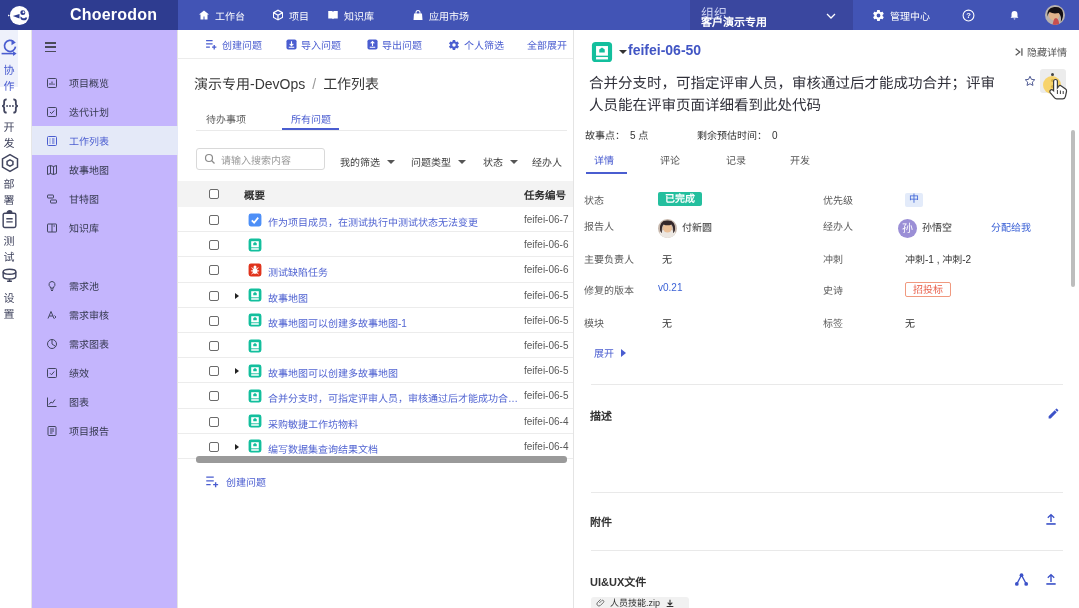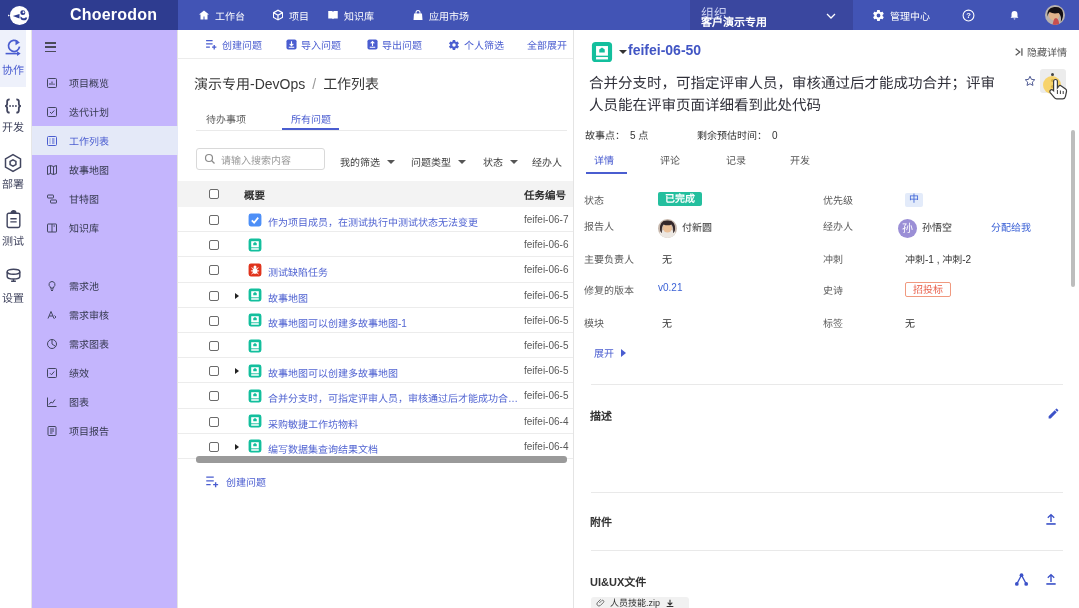--- a/index.html
+++ b/index.html
@@ -10,21 +10,21 @@
 #logo { position:absolute; left:0; top:0; width:178px; height:30px; background:#2e3c90; color:#fff; display:flex; align-items:center;gap:32px; }
 #logo .name { margin-left:7px; font-size:16px; font-weight:bold; letter-spacing:.2px; }
 .tnav { position:absolute; top:0; height:30px; color:#fff; font-size:10px; display:flex; align-items:center; }
 .tnav svg { margin-right:5px; }
 #orgsel { position:absolute; left:690px; top:0; width:163px; height:30px; background:#3a479f; color:#fff; }
 #orgsel .l1 { position:absolute; left:11px; top:3px; font-size:13px; color:#c7cdf0; }
 #orgsel .l2 { position:absolute; left:11px; top:13px; font-size:11px; font-weight:bold; }
 #avatar { position:absolute; left:1045px; top:5px; width:20px; height:20px; border-radius:50%; overflow:hidden; }
 
 #rail { position:absolute; left:0; top:30px; width:32px; height:578px; background:#fff; border-right:1px solid #e6e6e6; z-index:20; }
-.railblk { width:26px; height:57px; text-align:center; }
+.railblk { width:18px; height:57px; text-align:center; }
 .railblk .ric { padding-top:9px; height:31px; }
 .railblk .rtx { font-size:11px; color:#40445e; }
 .railblk.sel { background:#eef1fb; }
 .railblk.sel .rtx { color:#4a5dd0; }
 
 #menu { position:absolute; left:32px; top:30px; width:146px; height:578px; background:#c4b5fd; border-right:1px solid #e4e4e4; z-index:20; }
 #burger { position:absolute; left:13px; top:12px; width:11px; }
 #burger div { height:1.5px; background:#4a4a58; margin-bottom:2.8px; }
 .mi { position:absolute; left:0; width:146px; height:29px; display:flex; align-items:center; font-size:10px; color:#34384e; }
 .mi svg { margin-left:14px; margin-right:11px; flex:none; width:12px; height:12px; }

